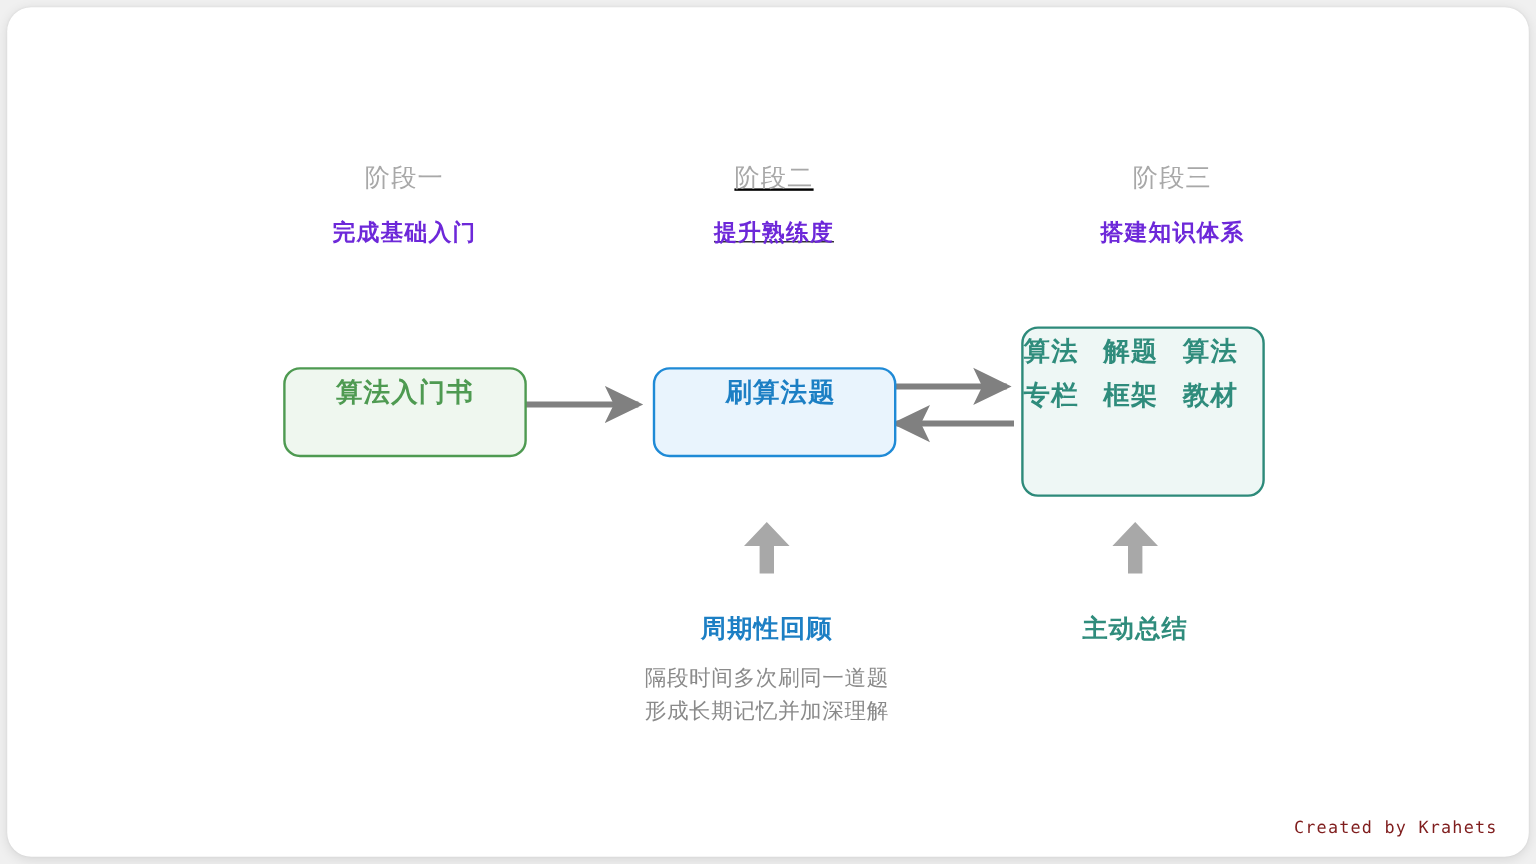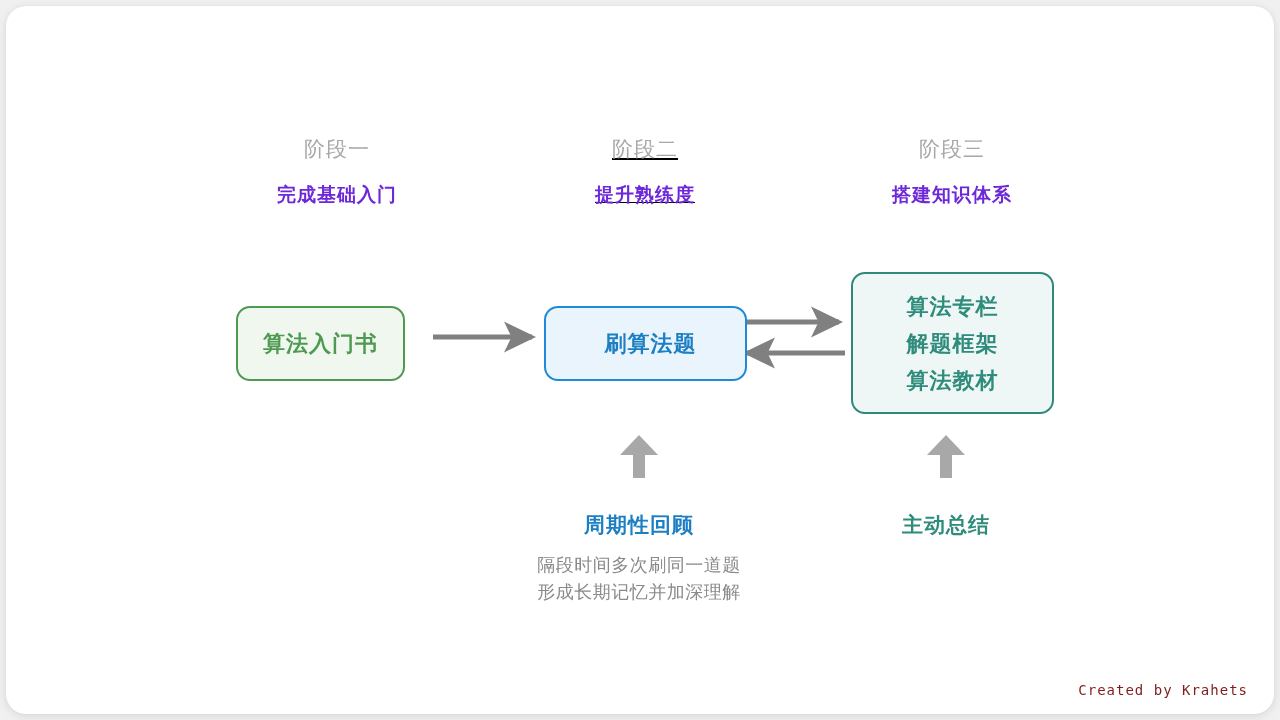--- a/index.html
+++ b/index.html
@@ -43,32 +43,32 @@
     font-weight: bold;
     letter-spacing: 1px;
     margin-top: 16px;
   }
 
   .node {
     position: absolute;
     box-sizing: border-box;
     border-radius: 14px;
     display: flex;
-    flex-direction: column;
-    align-items: center;
+    flex-direction: row;
+    align-items: flex-start;
     justify-content: center;
     font-weight: bold;
     font-size: 22px;
     letter-spacing: 1px;
   }
   .node .line { line-height: 37px; }
 
   #node-book {
     left: 230px; top: 300px;
-    width: 169px; height: 75px;
+    width: 203px; height: 75px;
     border: 2px solid #4e9a51;
     background: #eff7ef;
     color: #4e9a51;
   }
   #node-practice {
     left: 538px; top: 300px;
     width: 203px; height: 75px;
     border: 2px solid #1f8ad6;
     background: #e9f4fd;
     color: #1c7fc4;
@@ -126,21 +126,21 @@
 <div id="card">
 
   <div class="stage-head" id="stage-1" style="left:201px; top:128px;">
     <div class="stage-name">阶段一</div>
     <div class="stage-title">完成基础入门</div>
   </div>
   <div class="stage-head" id="stage-2" style="left:509px; top:128px;text-decoration:underline;">
     <div class="stage-name">阶段二</div>
     <div class="stage-title">提升熟练度</div>
   </div>
-  <div class="stage-head" id="stage-3" style="left:816px; top:128px;">
+  <div class="stage-head" id="stage-3" style="left:841px; top:128px;">
     <div class="stage-name">阶段三</div>
     <div class="stage-title">搭建知识体系</div>
   </div>
 
   <svg id="wires" viewBox="0 0 1268 708">
     <defs>
       <marker id="ah" markerWidth="7" markerHeight="7" refX="5.6" refY="3.5" orient="auto" markerUnits="strokeWidth">
         <path d="M0,0.4 L6.4,3.5 L0,6.6 L1.5,3.5 Z" fill="#808080"></path>
       </marker>
     </defs>

